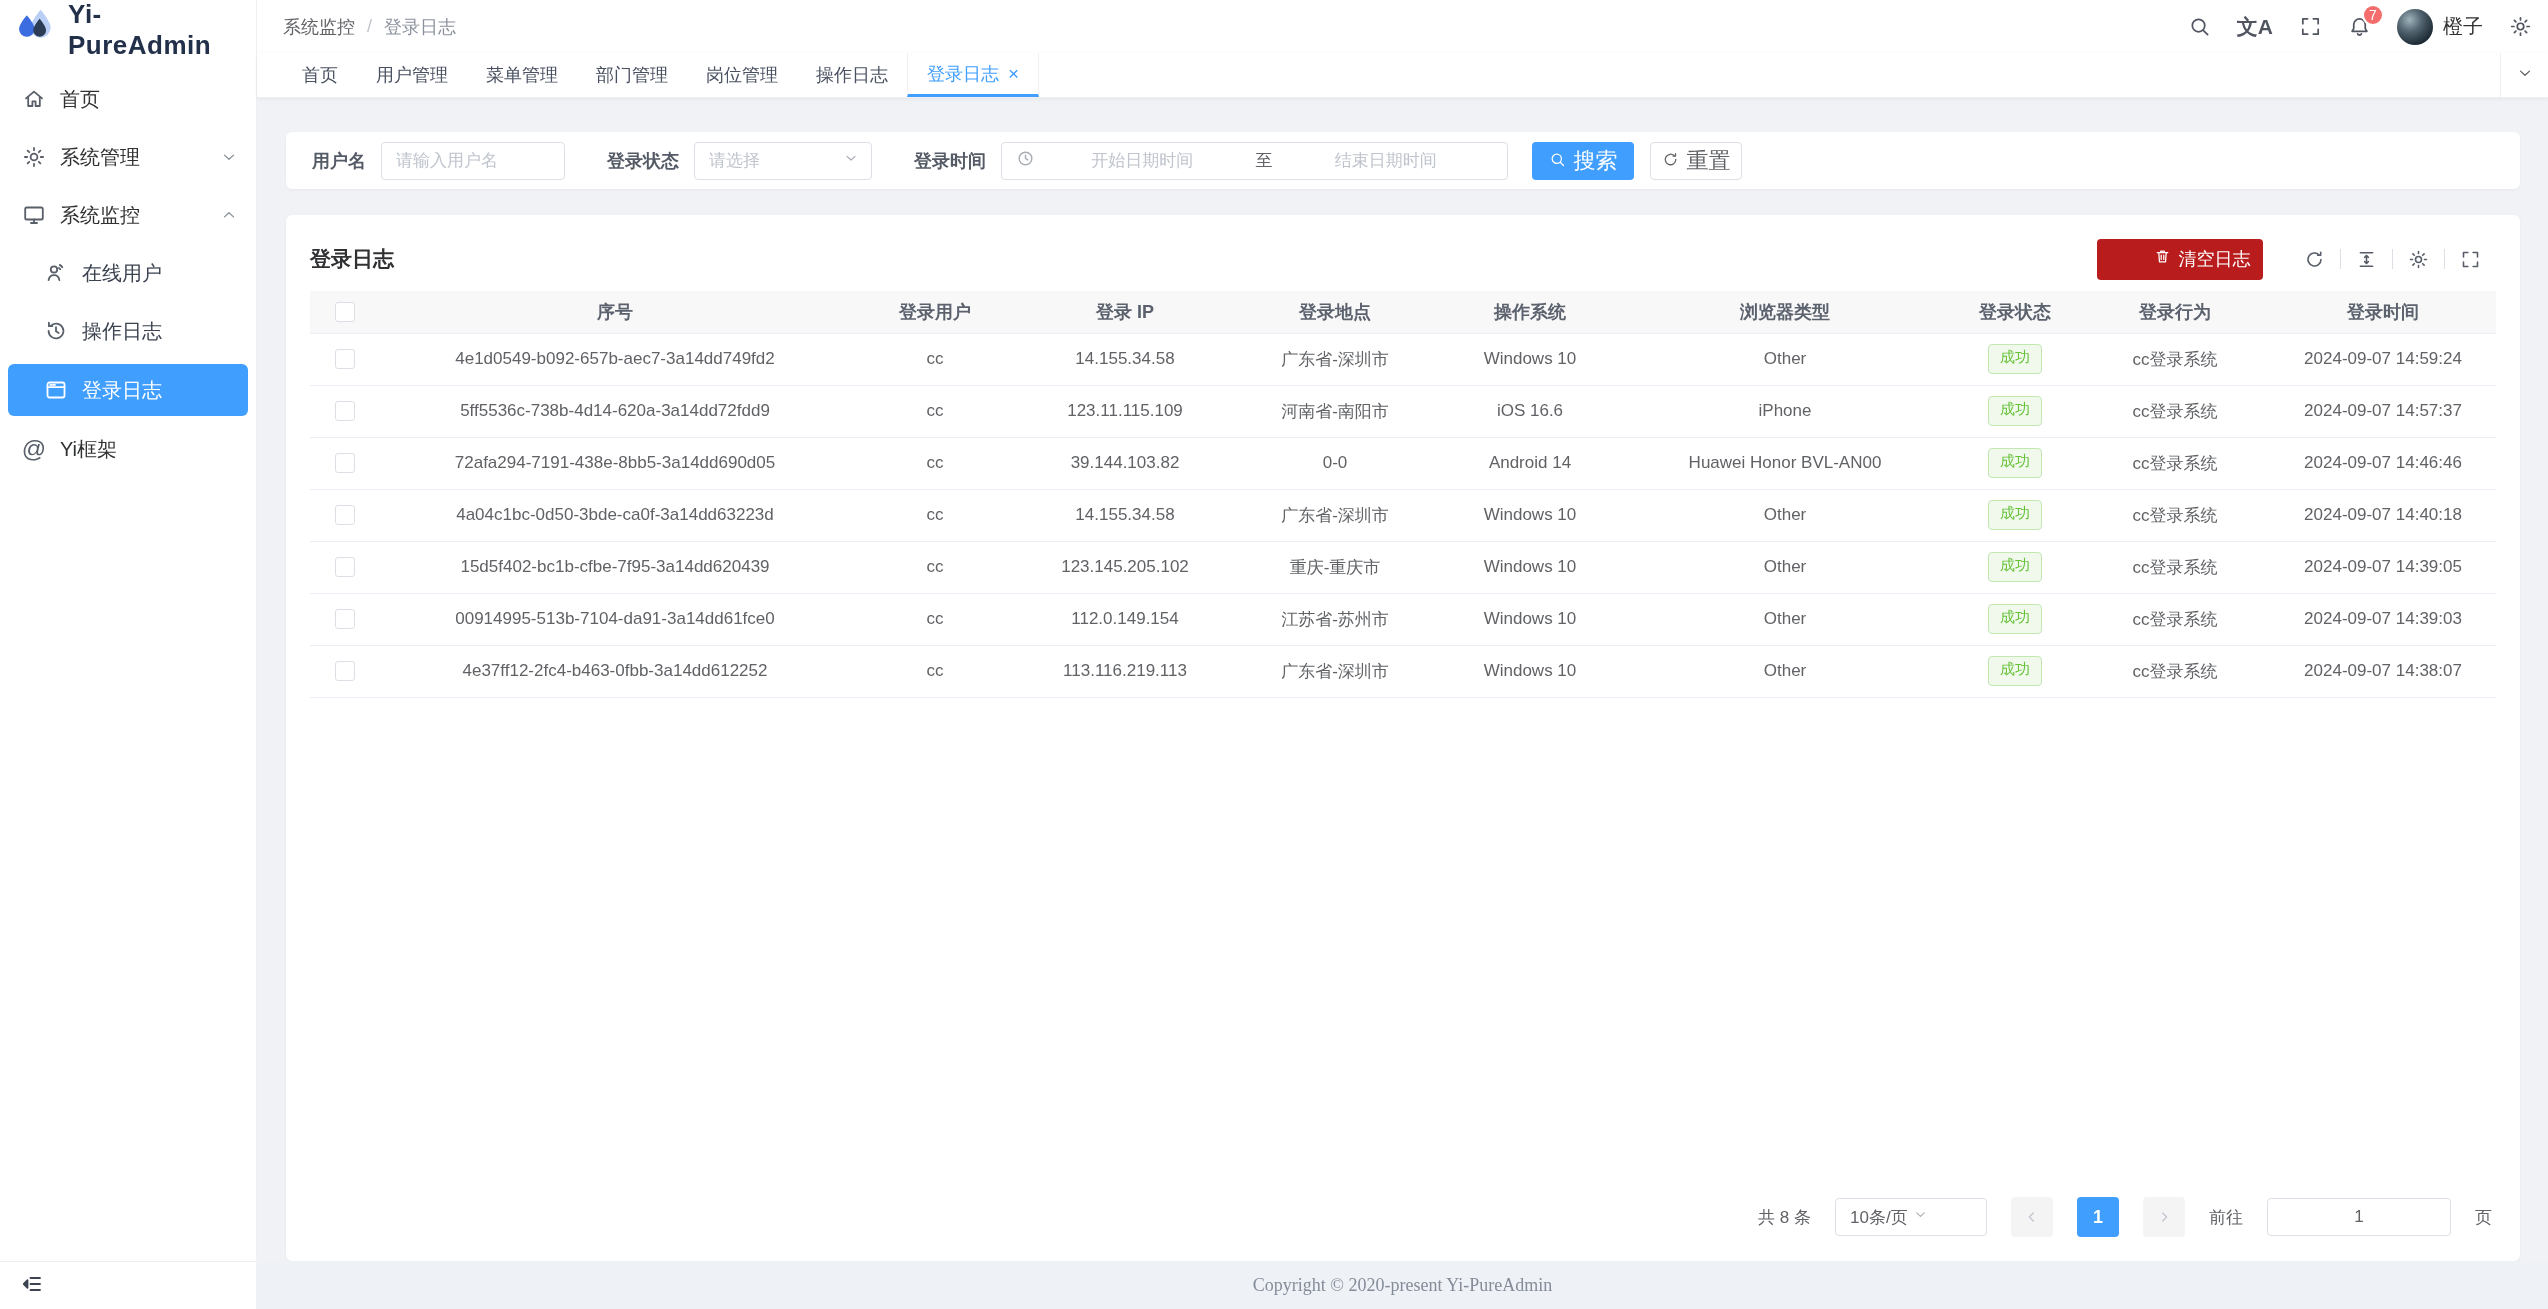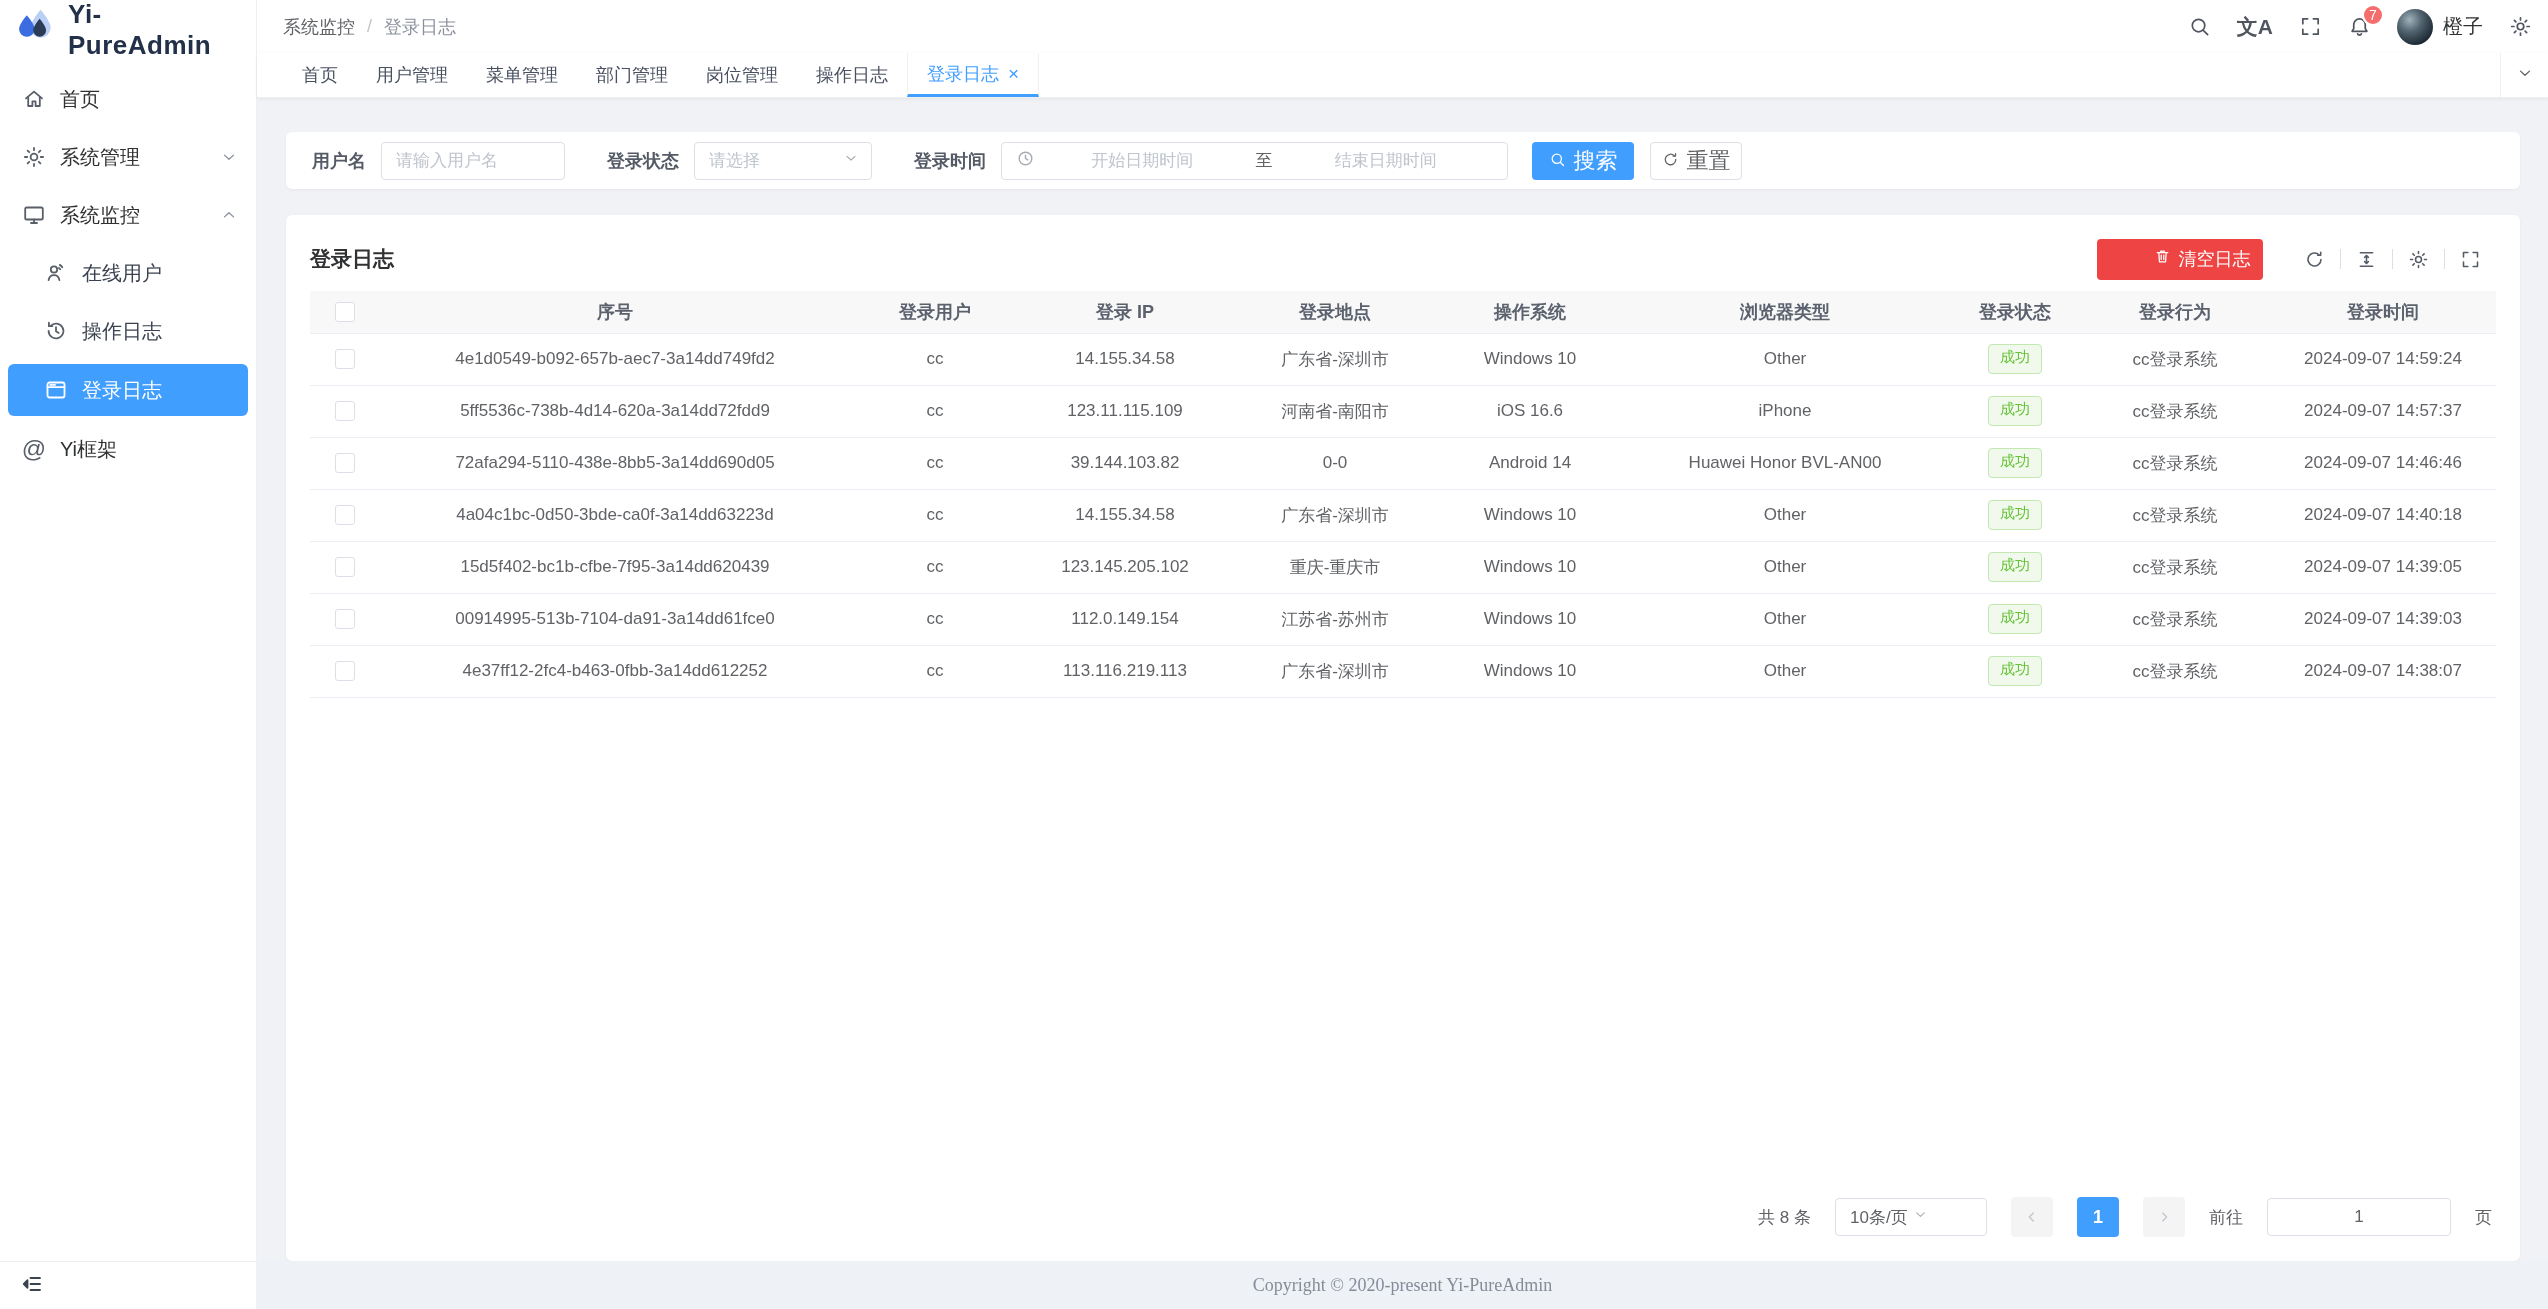--- a/index.html
+++ b/index.html
@@ -342,21 +342,21 @@
               </svg>
           </span>
           <span>重置</span>
         </button>
       </div>
 
       <div class="table-card">
         <div class="card-head">
           <span class="card-title">登录日志</span>
           <div class="card-tools">
-            <button class="btn btn-danger" style="background: #ef4444; padding-left: 44px;">
+            <button class="btn btn-danger" style="background: #b91c1c; padding-left: 44px;">
               <span>
                 <svg viewBox="0 0 24 24" class="ic">
                     <path d="M4.5 6.5h15M9.5 6.2V4.4h5v1.8M6.8 6.8l.9 12.7h8.6l.9-12.7"></path>
                     <path d="M10.2 10.2v6M13.8 10.2v6"></path>
                   </svg>
               </span>
               <span>清空日志</span>
             </button>
             <span class="tools-gap"></span>
             <span class="tool-icon">
@@ -437,21 +437,21 @@
             <td>河南省-南阳市</td>
             <td>iOS 16.6</td>
             <td>iPhone</td>
             <td><span class="tag">成功</span></td>
             <td>cc登录系统</td>
             <td>2024-09-07 14:57:37</td>
           </tr>
 
           <tr>
             <td><span class="checkbox"></span></td>
-            <td>72afa294-5110-438e-8bb5-3a14dd690d05</td>
+            <td>72afa294-7191-438e-8bb5-3a14dd690d05</td>
             <td>cc</td>
             <td>39.144.103.82</td>
             <td>0-0</td>
             <td>Android 14</td>
             <td>Huawei Honor BVL-AN00</td>
             <td><span class="tag">成功</span></td>
             <td>cc登录系统</td>
             <td>2024-09-07 14:46:46</td>
           </tr>
 

